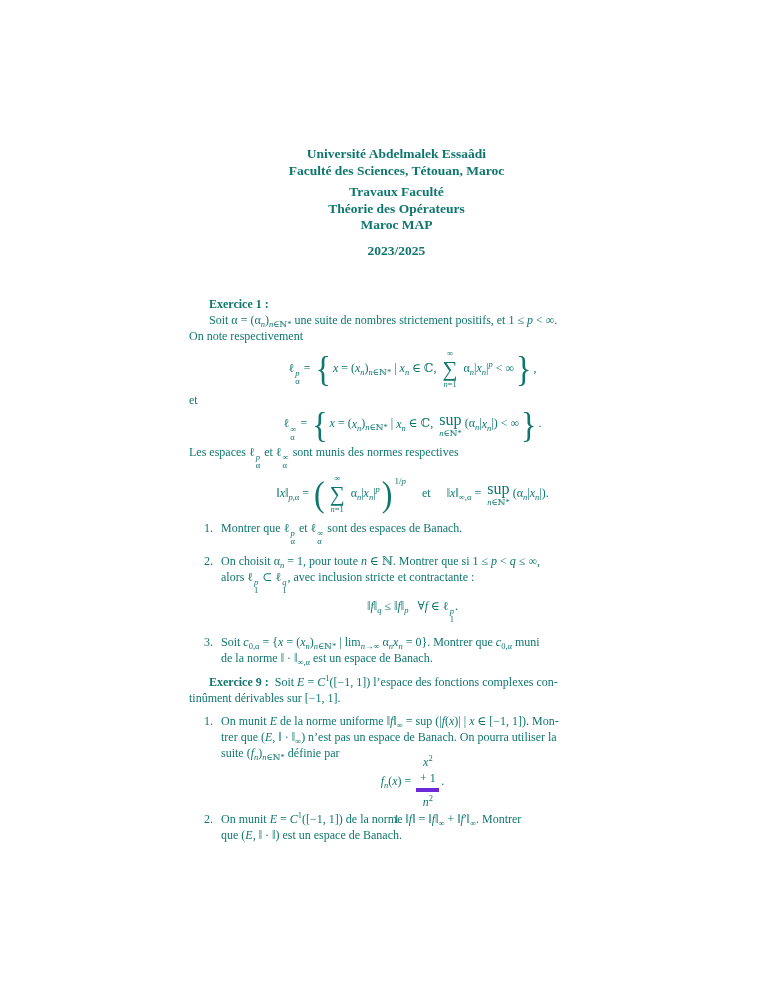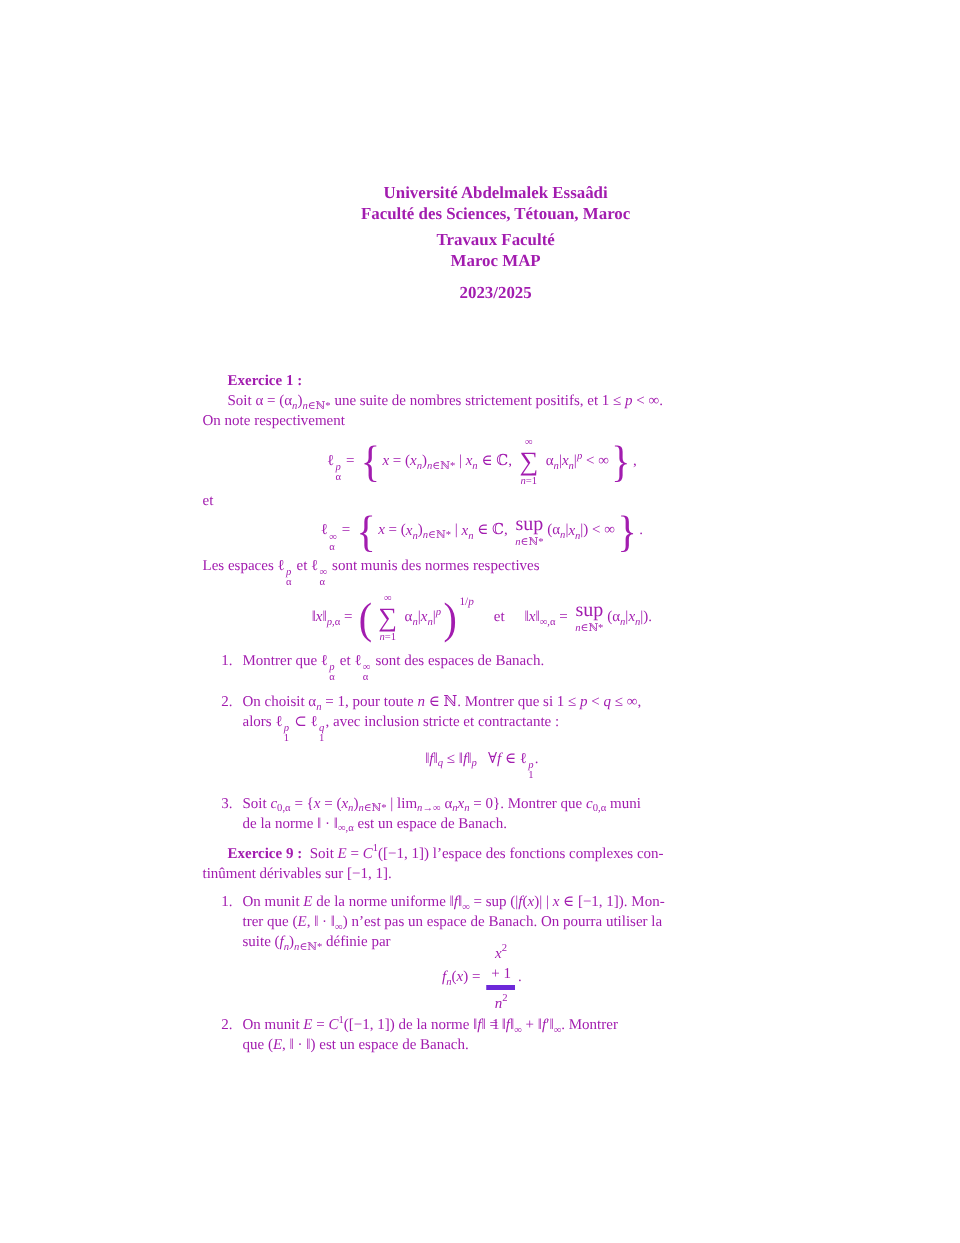--- a/index.html
+++ b/index.html
@@ -1,27 +1,27 @@
 <!DOCTYPE html>
 <html><head>
 <meta charset="utf-8">
 <style>
   html, body { margin:0; padding:0; background:#ffffff; }
   .page {
     position:relative; width:636px; height:994px; background:#ffffff;
     font-family:"Liberation Serif","DejaVu Serif",serif;
-    color:#a21caf; font-size:12px; line-height:16px; overflow:hidden;
+    color:#0f766e; font-size:12px; line-height:16px; overflow:hidden;
   }
   
   .doc-header { position:absolute; left:173px; top:146px; width:447px; text-align:center; font-weight:bold; }
   .doc-header .hline { font-size:13.5px; line-height:16.5px; }
   .gap-sm { height:5px; }
   .gap-md { height:9px; }
   
-  .doc-main { position:absolute; left:162px; top:296px; width:447px; text-align:left; }
+  .doc-main { position:absolute; left:189px; top:296px; width:447px; text-align:left; }
   .doc-main p { margin:0; }
   .indent { text-indent:20px; }
   .ex-title { font-weight:bold; }
   b.inline-title { font-weight:bold; }
   sub, sup { font-size:8.5px; line-height:0; }
   sub { vertical-align:-3px; }
   sup { vertical-align:5px; }
   i { font-style:italic; }
   
   .eq { display:flex; justify-content:center; align-items:center; text-align:center; }
@@ -61,20 +61,21 @@
 </head>
 <body>
 
 <div class="page">
 
   <div class="doc-header">
     <div class="hline">Université Abdelmalek Essaâdi</div>
     <div class="hline">Faculté des Sciences, Tétouan, Maroc</div>
     <div class="gap-sm"></div>
     <div class="hline">Travaux Faculté</div>
+    <div class="hline">Théorie des Opérateurs</div>
     <div class="hline">Maroc MAP</div>
     <div class="gap-md"></div>
     <div class="hline">2023/2025</div>
   </div>
 
   <div class="doc-main">
 
     <section>
       <p class="ex-title indent">Exercice 1 :</p>
       <p class="indent">Soit α = (α<sub><i>n</i></sub>)<sub><i>n</i>∈ℕ*</sub> une suite de nombres strictement positifs, et 1 ≤ <i>p</i> &lt; ∞.<br>On note respectivement</p>

